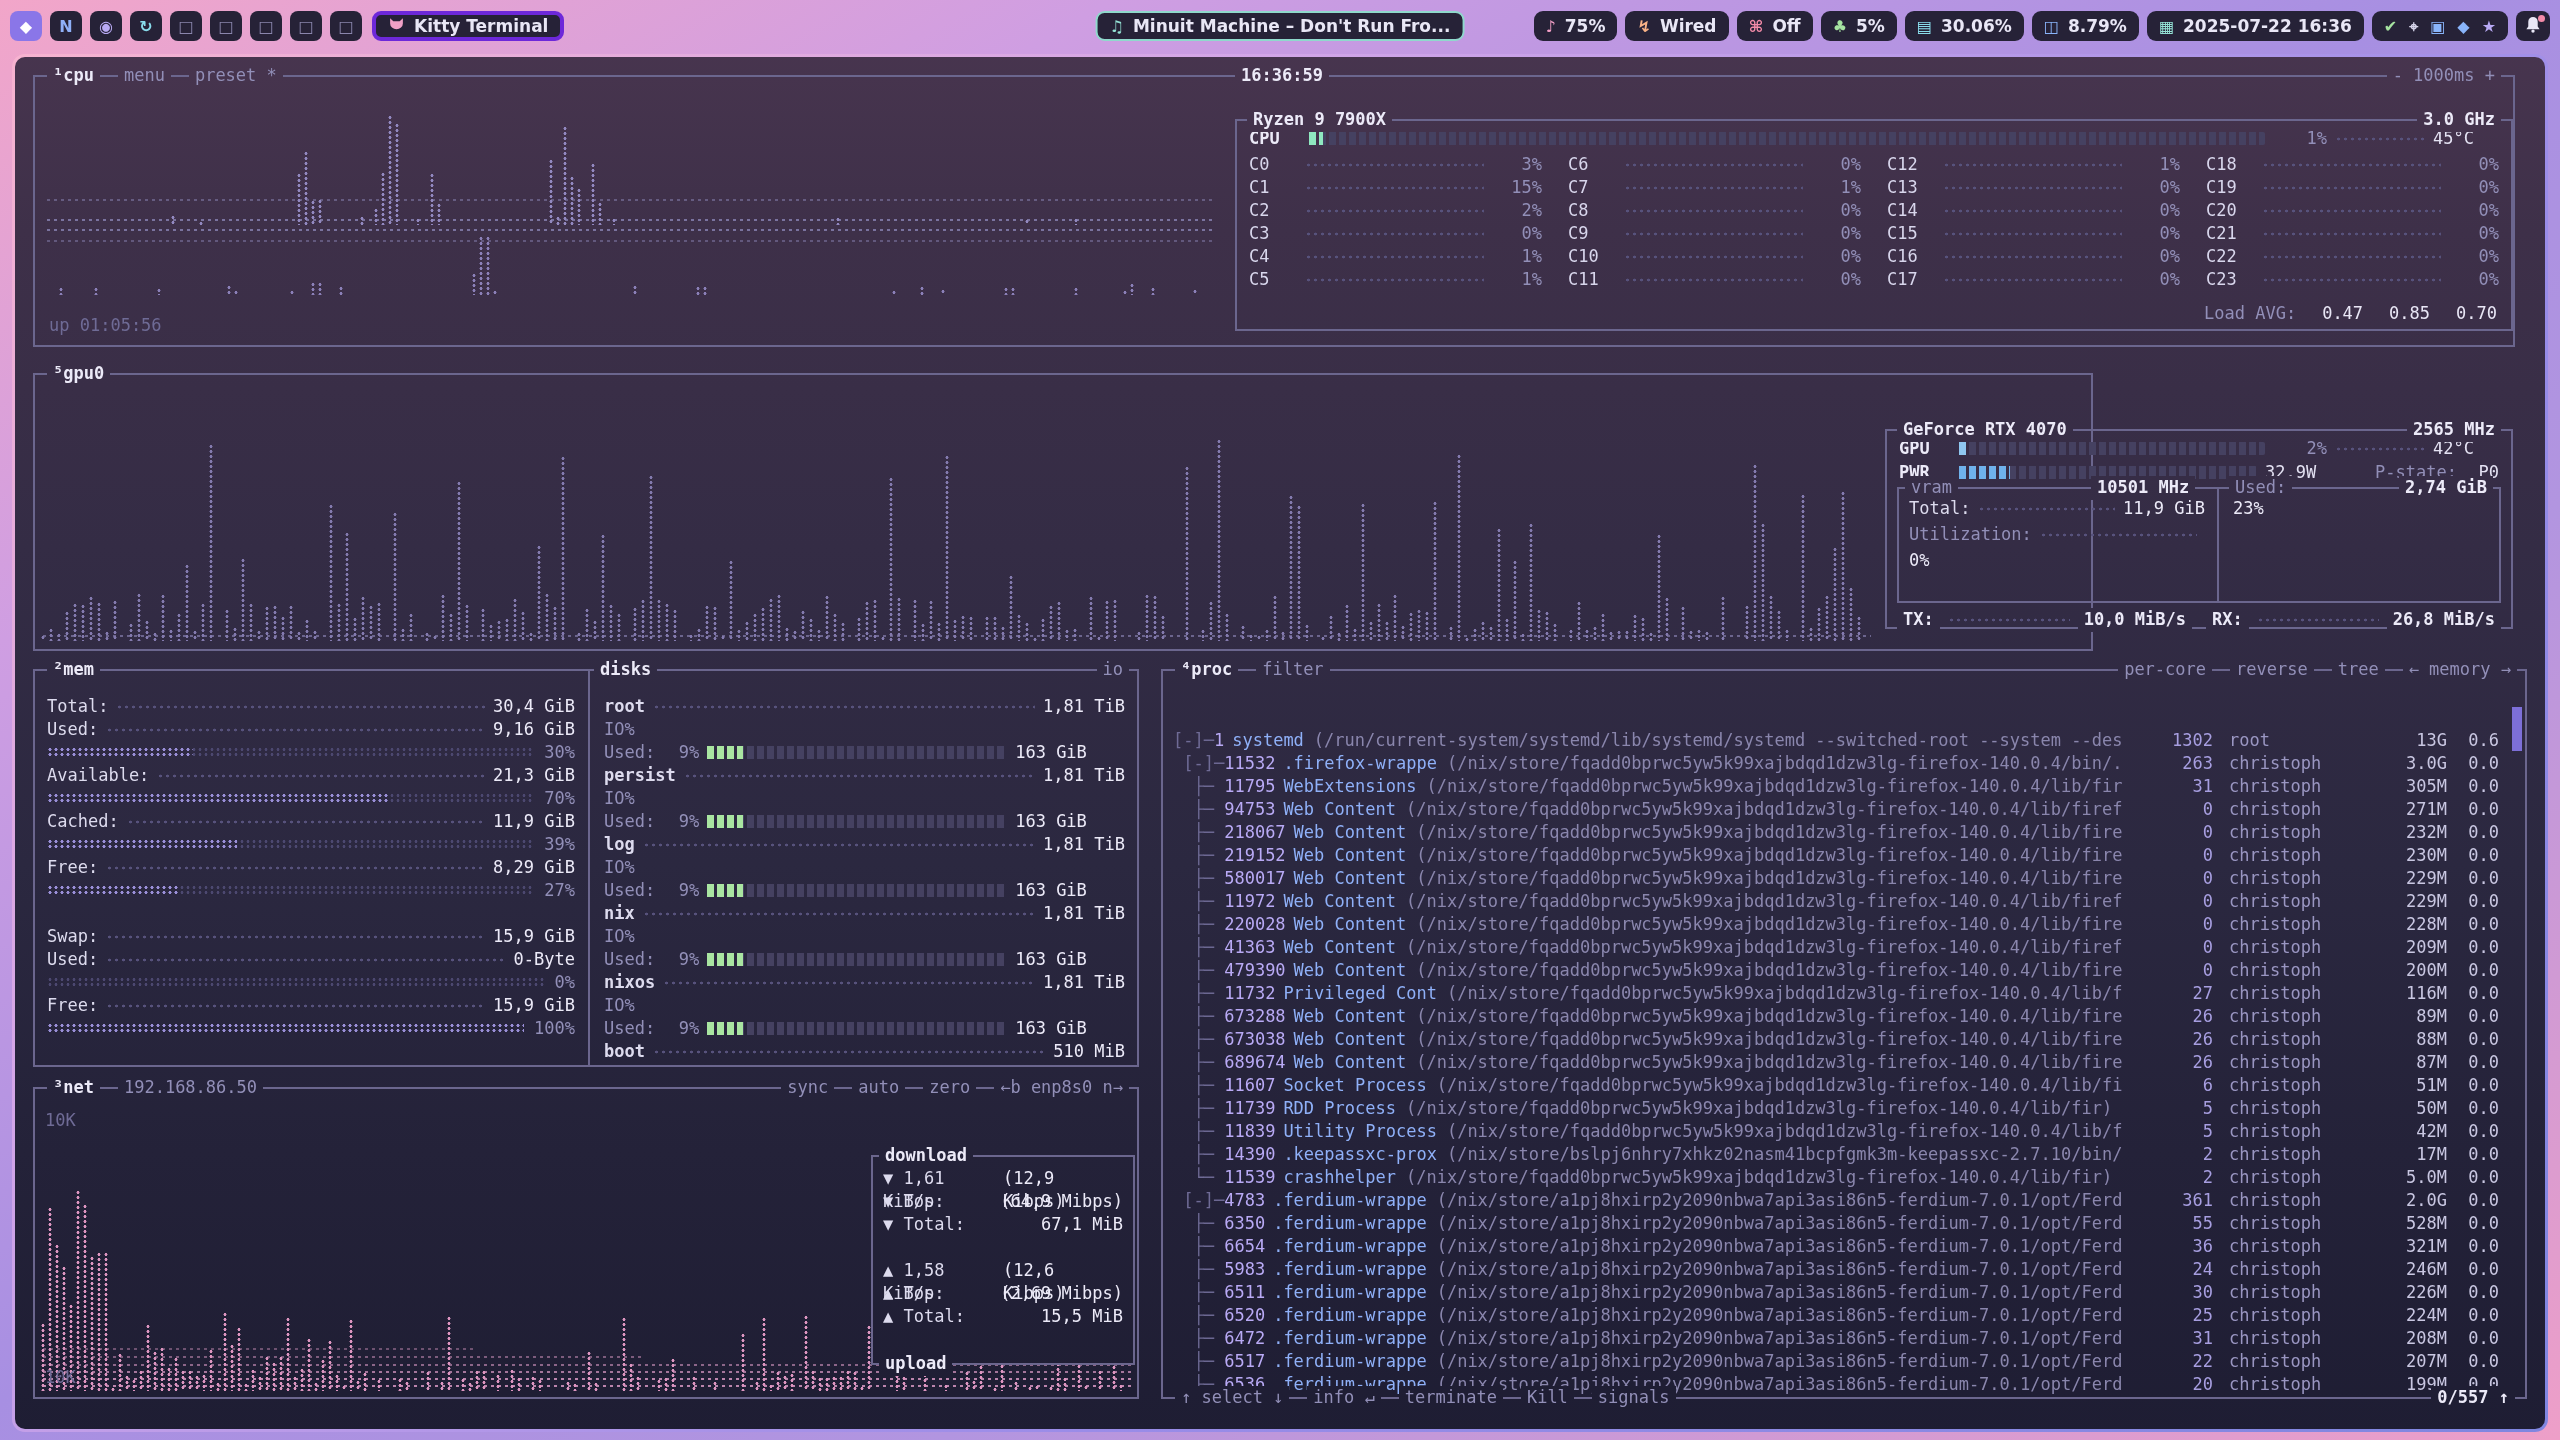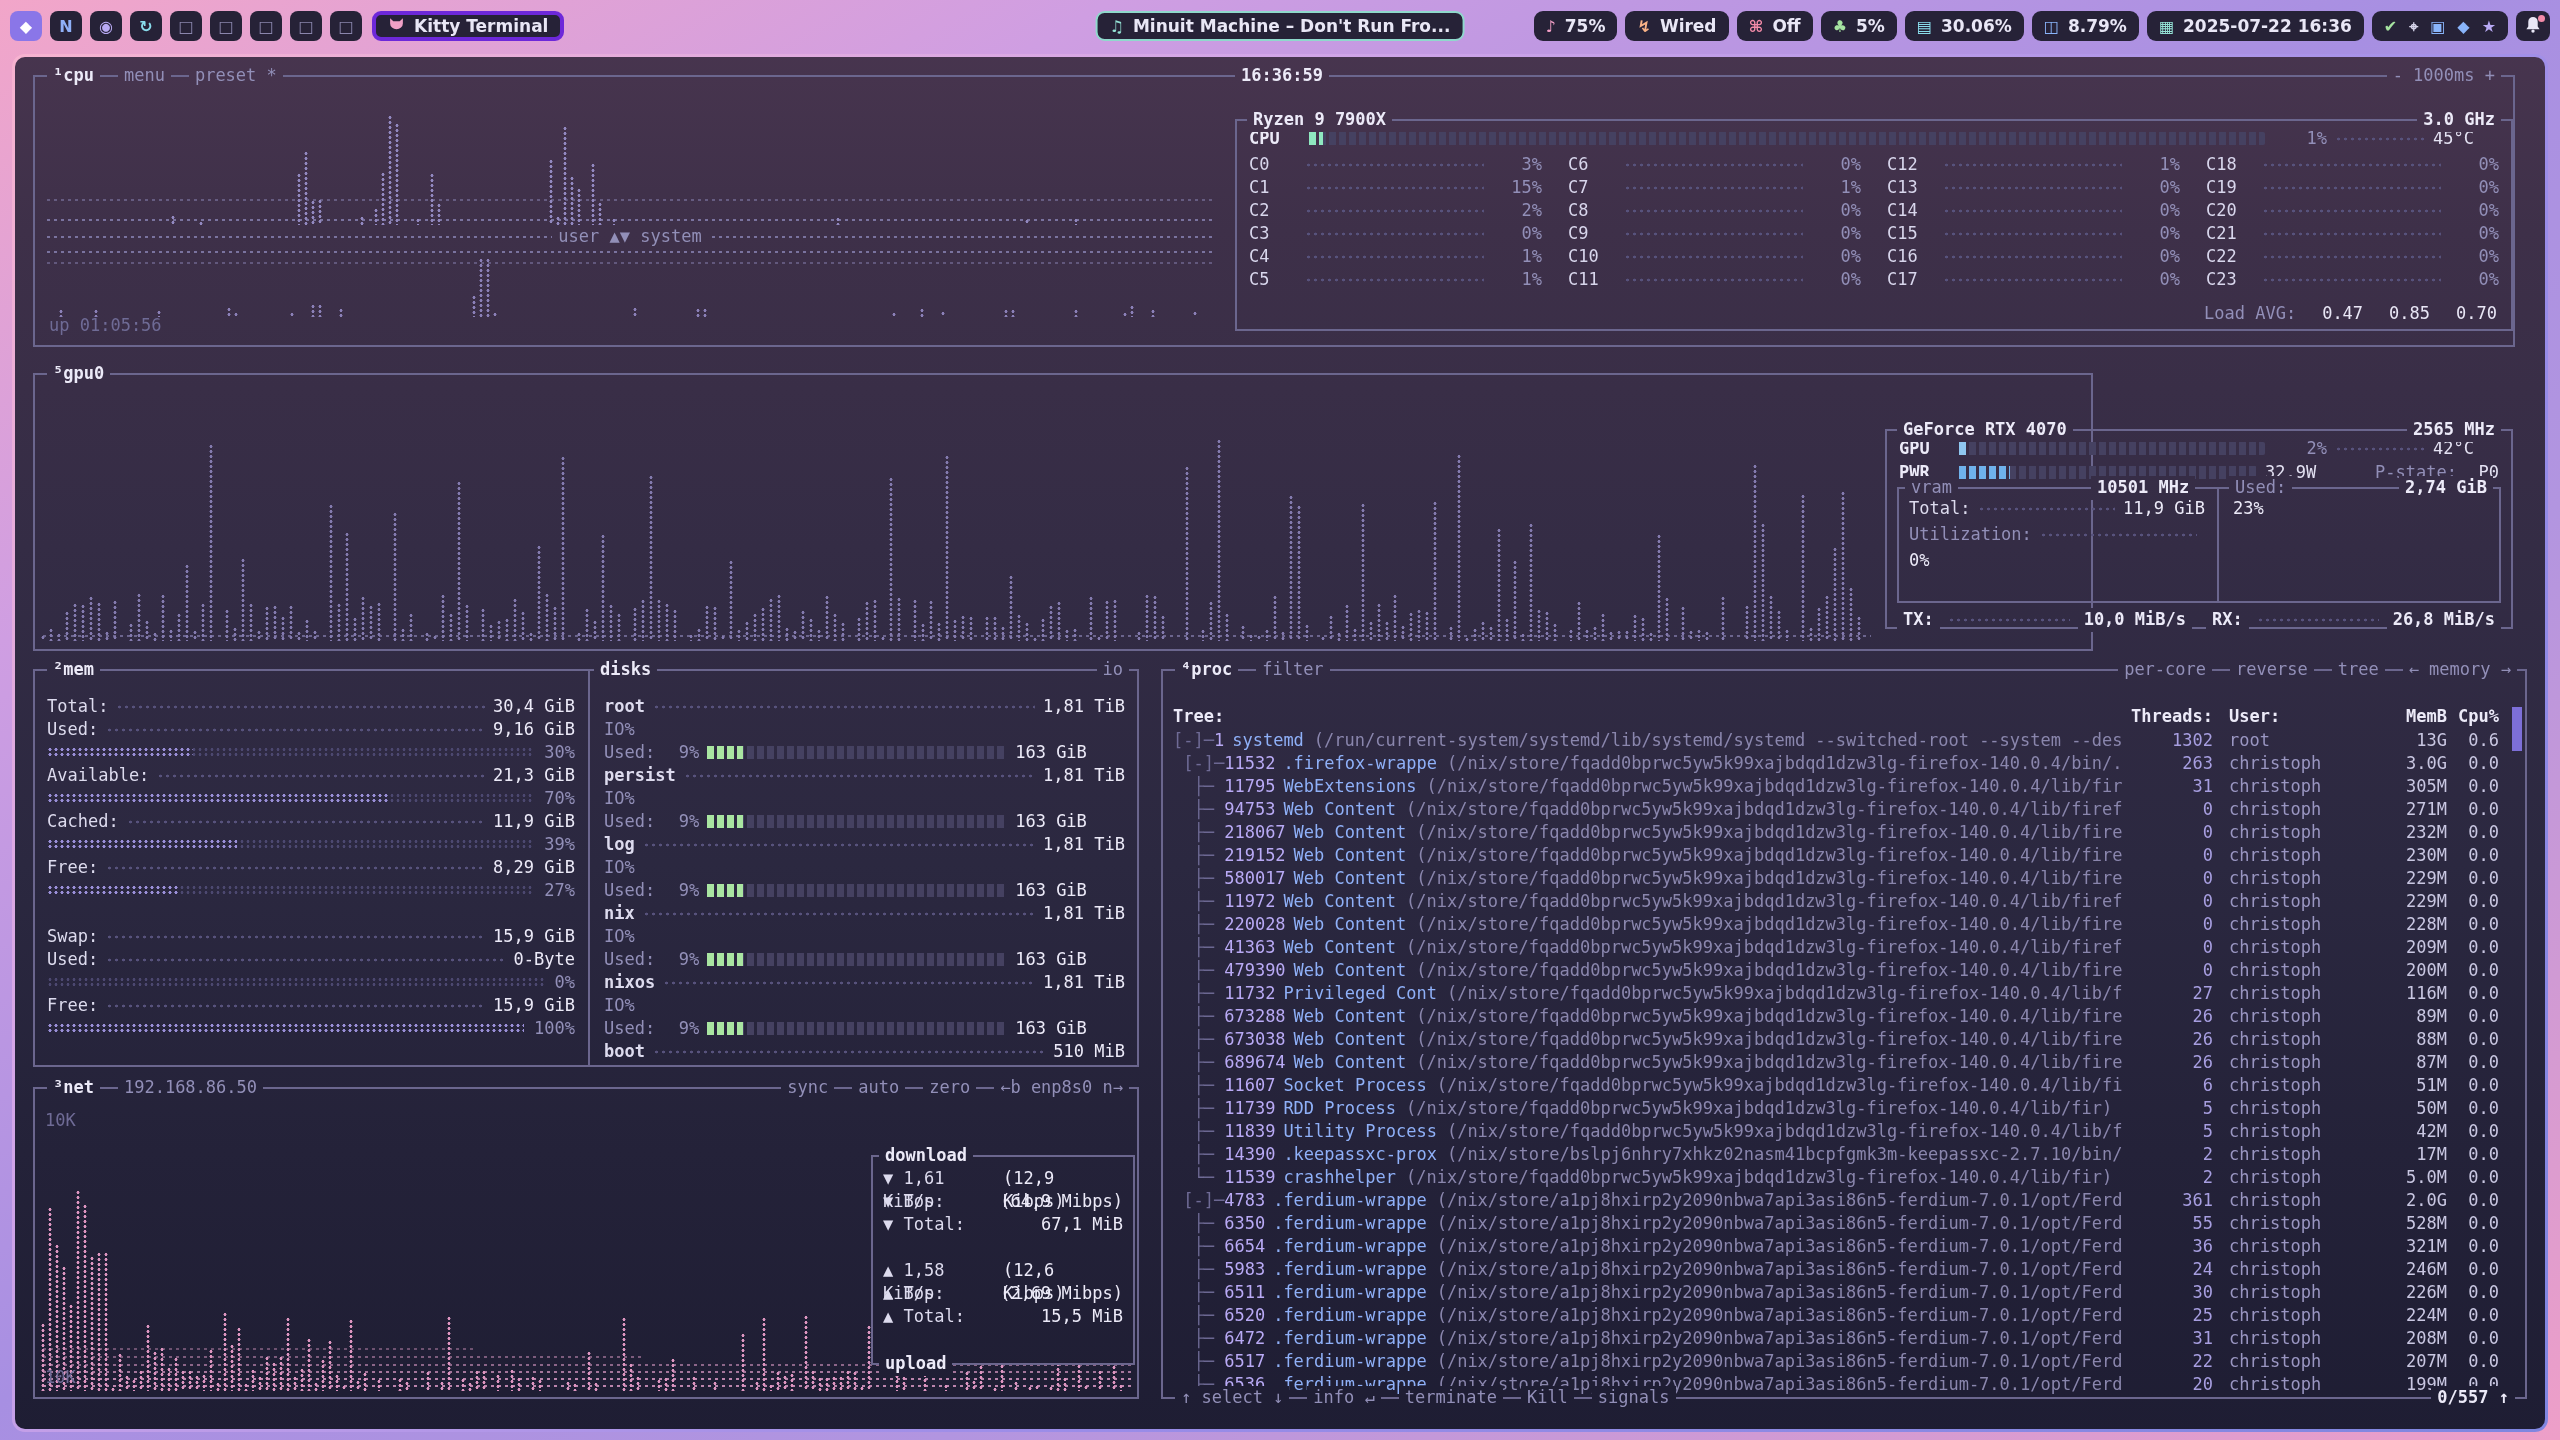--- a/index.html
+++ b/index.html
@@ -261,23 +261,20 @@
             <b style="left: 518px; height: 98.5453px;"></b>
             <b style="left: 525px; height: 49.3766px;"></b>
             <b style="left: 532px; height: 37.2911px;"></b>
             <b style="left: 546px; height: 62.0993px;"></b>
             <b style="left: 553px; height: 22.8264px;"></b>
             <b style="left: 567px; height: 7.18405px;"></b>
             <b style="left: 791px; height: 7.79937px;"></b>
             <b style="left: 980px; height: 6.02509px;"></b>
             <b style="left: 1029px; height: 6.91632px;"></b>
           </div>
-      <div class="cpu-div">
-        <span class="tag dim">user ▲▼ system</span>
-      </div>
       <div class="graph" id="g-cpu-sys" style="--gc:#8b80b8;height:70px">
         <div class="dotline" style="left:0;right:0;top:2px"></div>
         <div class="dotline" style="left:0;right:0;top:13px;opacity:.6"></div>
       <b style="left: 14px; height: 8.51516px;"></b>
             <b style="left: 49px; height: 8.03005px;"></b>
             <b style="left: 112px; height: 7.37924px;"></b>
             <b style="left: 182px; height: 10.1268px;"></b>
             <b style="left: 189px; height: 5.23867px;"></b>
             <b style="left: 245px; height: 4.91661px;"></b>
             <b style="left: 266px; height: 12.9673px;"></b>
@@ -1060,28 +1057,20 @@
     <div class="tagrow" style="left:12px">
       <span class="tag b">⁴proc</span>
       <span class="tag dim">filter</span>
     </div>
     <div class="tagrow" style="right:8px">
           <span class="tag dim">per-core</span>
           <span class="tag dim">reverse</span>
           <span class="tag dim">tree</span>
           <span class="tag dim">← memory →</span>
         </div>
-    <div class="phead">
-      <span>Tree:</span>
-      <span style="flex:1"></span>
-      <span class="pth" style="color:inherit">Threads:</span>
-      <span class="puser" style="color:inherit">User:</span>
-      <span class="pmem" style="color:inherit">MemB</span>
-      <span class="pcpu" style="color:inherit">Cpu%</span>
-    </div>
     <div class="pscroll"></div>
     <div id="prows">
           <div class="prow"><span class="ptree">[-]─</span><span class="ppid">1</span><span class="pname">systemd</span><span class="pcmd">(/run/current-system/systemd/lib/systemd/systemd --switched-root --system --deserializ)</span><span class="pth">1302</span><span class="puser">root</span><span class="pmem">13G</span><span class="pcpu">0.6</span></div>
           <div class="prow"><span class="ptree"> [-]─</span><span class="ppid">11532</span><span class="pname">.firefox-wrappe</span><span class="pcmd">(/nix/store/fqadd0bprwc5yw5k99xajbdqd1dzw3lg-firefox-140.0.4/bin/.firef)</span><span class="pth">263</span><span class="puser">christoph</span><span class="pmem">3.0G</span><span class="pcpu">0.0</span></div>
           <div class="prow"><span class="ptree">  ├─ </span><span class="ppid">11795</span><span class="pname">WebExtensions</span><span class="pcmd">(/nix/store/fqadd0bprwc5yw5k99xajbdqd1dzw3lg-firefox-140.0.4/lib/firef)</span><span class="pth">31</span><span class="puser">christoph</span><span class="pmem">305M</span><span class="pcpu">0.0</span></div>
           <div class="prow"><span class="ptree">  ├─ </span><span class="ppid">94753</span><span class="pname">Web Content</span><span class="pcmd">(/nix/store/fqadd0bprwc5yw5k99xajbdqd1dzw3lg-firefox-140.0.4/lib/firefox)</span><span class="pth">0</span><span class="puser">christoph</span><span class="pmem">271M</span><span class="pcpu">0.0</span></div>
           <div class="prow"><span class="ptree">  ├─ </span><span class="ppid">218067</span><span class="pname">Web Content</span><span class="pcmd">(/nix/store/fqadd0bprwc5yw5k99xajbdqd1dzw3lg-firefox-140.0.4/lib/firefo)</span><span class="pth">0</span><span class="puser">christoph</span><span class="pmem">232M</span><span class="pcpu">0.0</span></div>
           <div class="prow"><span class="ptree">  ├─ </span><span class="ppid">219152</span><span class="pname">Web Content</span><span class="pcmd">(/nix/store/fqadd0bprwc5yw5k99xajbdqd1dzw3lg-firefox-140.0.4/lib/firefo)</span><span class="pth">0</span><span class="puser">christoph</span><span class="pmem">230M</span><span class="pcpu">0.0</span></div>
           <div class="prow"><span class="ptree">  ├─ </span><span class="ppid">580017</span><span class="pname">Web Content</span><span class="pcmd">(/nix/store/fqadd0bprwc5yw5k99xajbdqd1dzw3lg-firefox-140.0.4/lib/firefo)</span><span class="pth">0</span><span class="puser">christoph</span><span class="pmem">229M</span><span class="pcpu">0.0</span></div>
           <div class="prow"><span class="ptree">  ├─ </span><span class="ppid">11972</span><span class="pname">Web Content</span><span class="pcmd">(/nix/store/fqadd0bprwc5yw5k99xajbdqd1dzw3lg-firefox-140.0.4/lib/firefox)</span><span class="pth">0</span><span class="puser">christoph</span><span class="pmem">229M</span><span class="pcpu">0.0</span></div>

